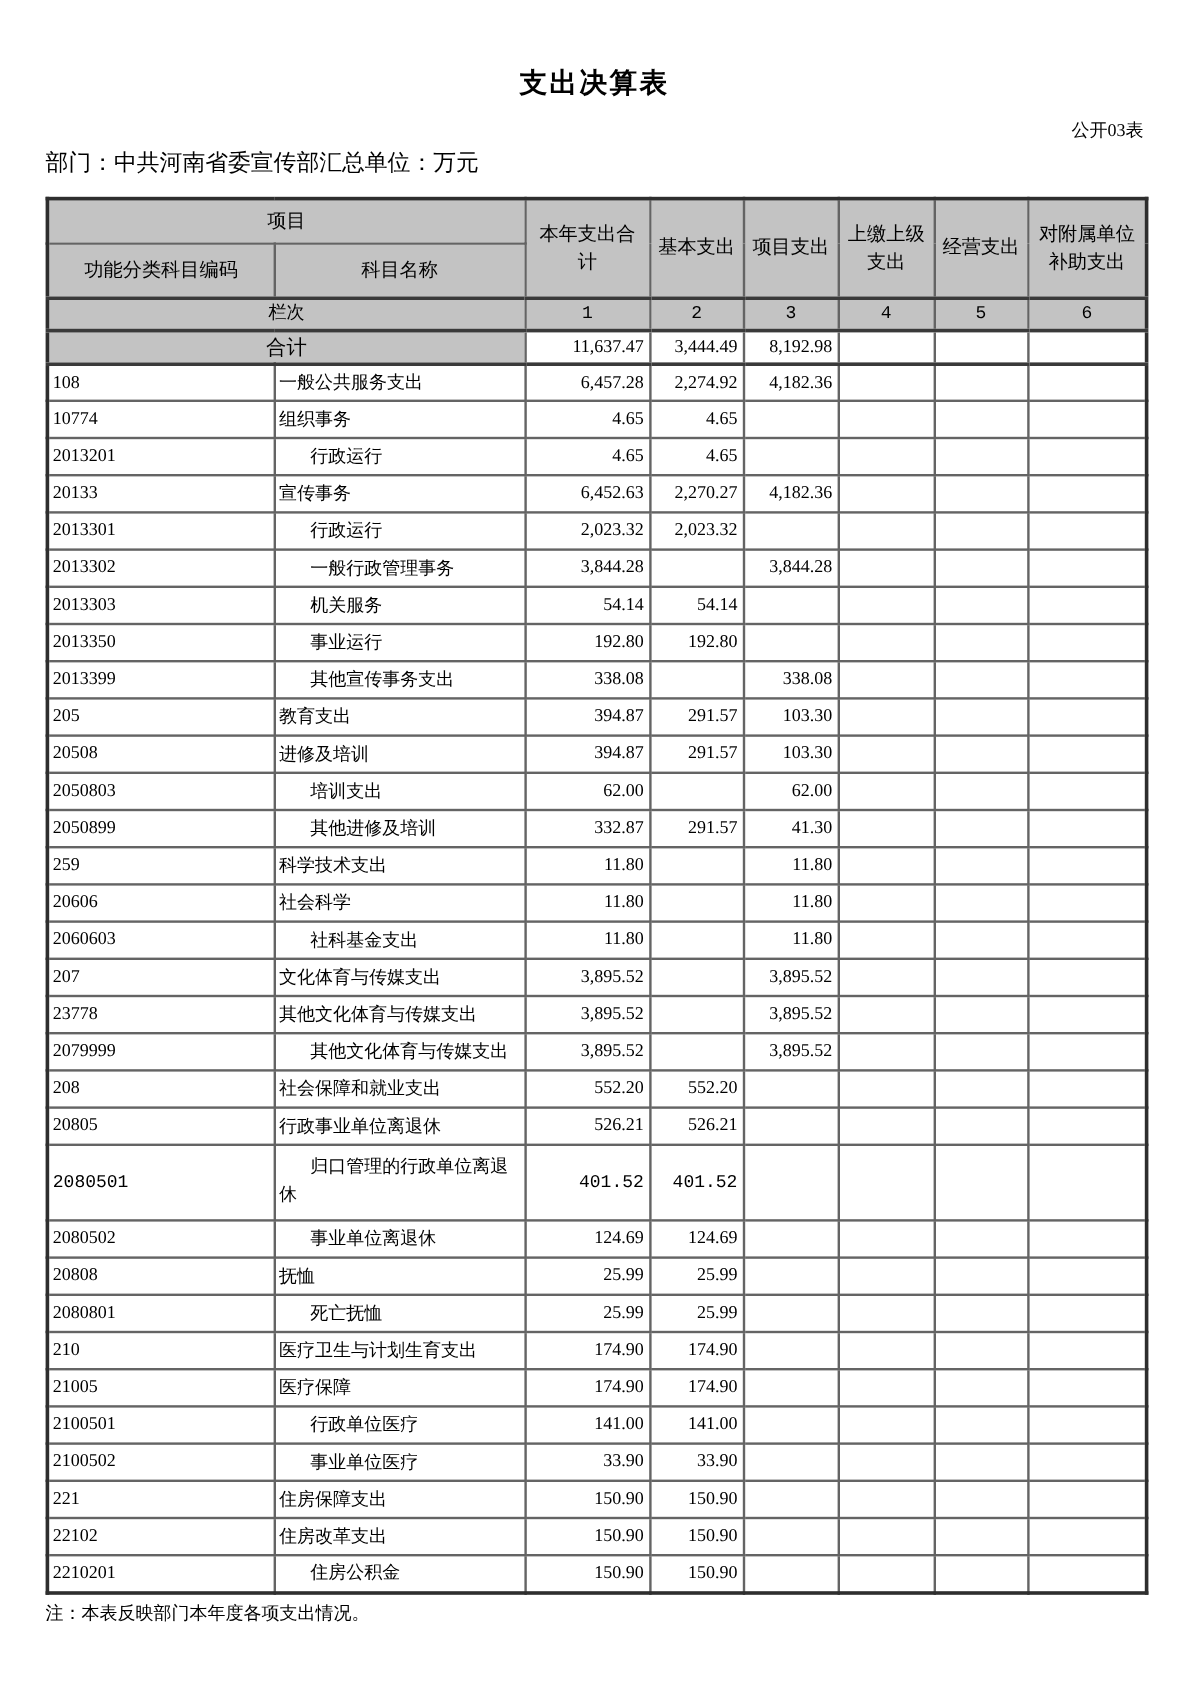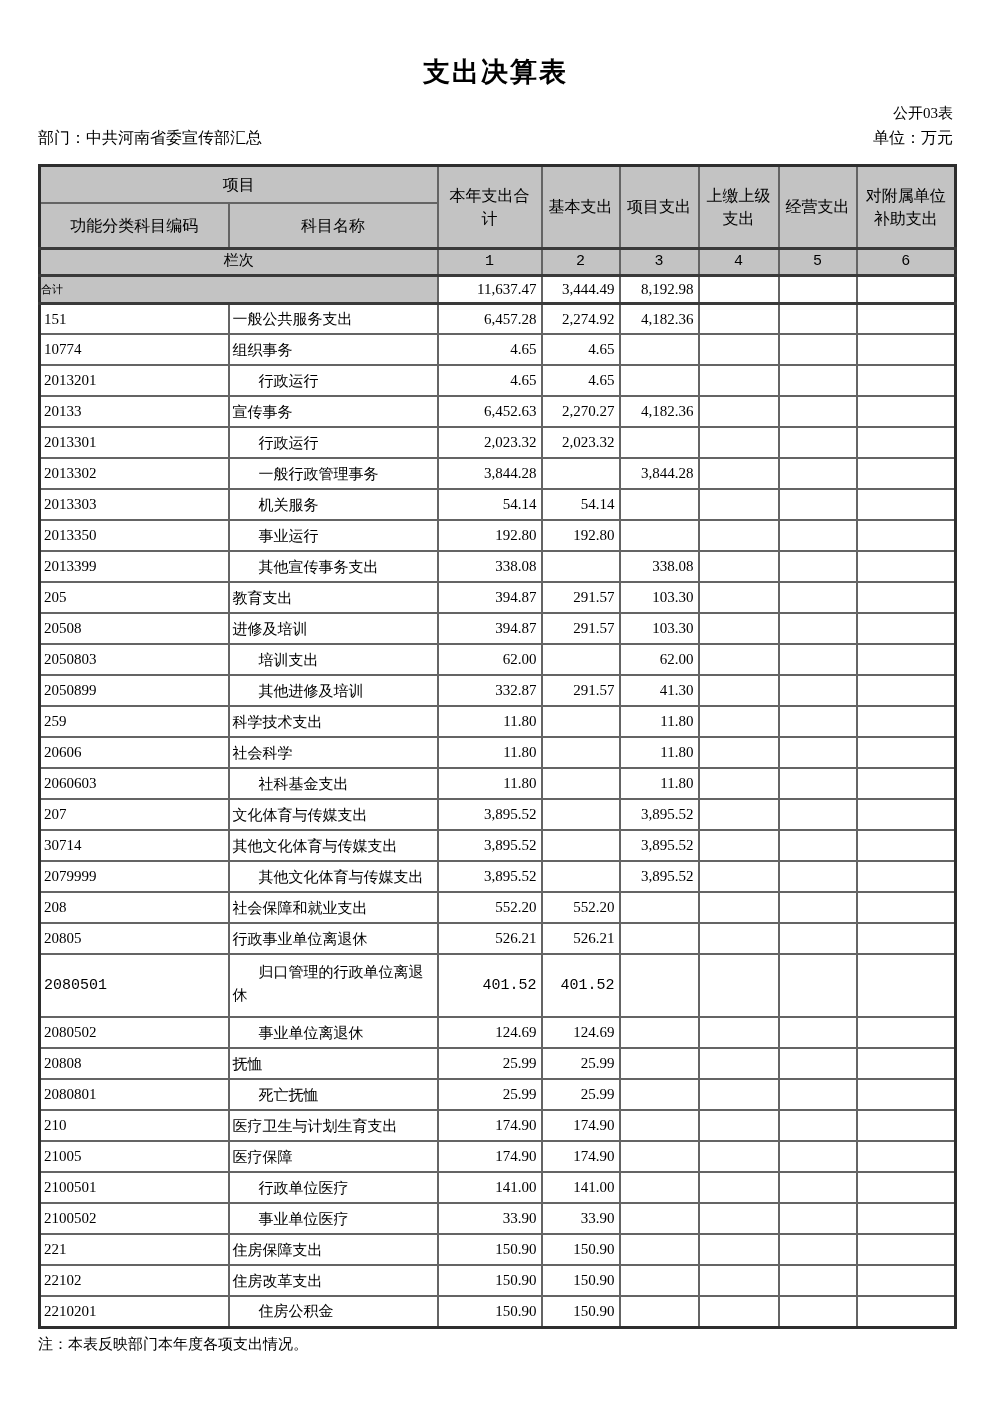--- a/index.html
+++ b/index.html
@@ -5,27 +5,27 @@
   * { margin:0; padding:0; box-sizing:border-box; }
   html,body { background:#fff; }
   body {
     width:1000px; height:1413px; overflow:hidden;
     font-family:"Liberation Serif","DejaVu Serif",serif;
     color:#000;
   }
   .page { padding:54px 47px 0 38px; }
 
   .doc-title {
-    text-align:center; font-size:27px; font-weight:bold;
+    text-align:center; font-size:23px; font-weight:bold;
     letter-spacing:2px; margin-bottom:14px;
   }
   .meta-right { text-align:right; font-size:15px; margin-top:14px; }
   .meta-line {
-    display:flex; justify-content:space-between;
-    font-size:16px; margin-top:5px; margin-bottom:3px;
+    display:flex; 
+    font-size:19px; margin-top:5px; margin-bottom:3px;
   }
 
   table.fin {
     width:916px; table-layout:fixed; border-collapse:collapse;
     border:3px solid #2e2e2e;
     font-size:15px;
     margin-top:15px;
   }
   .fin th, .fin td {
     border:2px solid #646464; vertical-align:middle;
@@ -34,21 +34,21 @@
   .fin thead th {
     background:#c3c3c3; font-weight:normal; font-size:16px;
     text-align:center; padding:2px 6px; line-height:1.45;
   }
   tr.h1 th { height:37px; }
   tr.h2 th { height:46px; border-bottom:3px solid #3a3a3a;text-align:center; }
   .fin thead th[rowspan] { border-bottom:3px solid #3a3a3a; }
   tr.lanci th { height:25px; font-size:15px; border-bottom:3px solid #3a3a3a; padding:1px 4px;font-family:Liberation Mono, monospace; }
   tr.total-row td { height:28px; border-bottom:3px solid #3a3a3a; }
   td.total-label {
-    background:#c3c3c3; font-size:11px;
+    background:#c3c3c3; text-align:center; font-size:17px;
   }
   tbody tr.data-row { height:31px; }
   tbody tr.data-row.tall { height:63px;font-family:Liberation Mono, monospace; }
   td.code { text-align:left; padding:1px 2px 1px 3px; }
   td.name { text-align:left; padding:1px 4px 1px 3px; line-height:1.5; }
   td.name.indent { text-indent:26px; }
   td.num { text-align:right; padding:1px 4px 1px 2px; }
 
   .note { font-size:15px; margin-top:6px; }
 </style>
@@ -106,21 +106,21 @@
         <td colspan="2" class="total-label">合计</td>
         <td class="num">11,637.47</td>
         <td class="num">3,444.49</td>
         <td class="num">8,192.98</td>
         <td class="num"></td>
         <td class="num"></td>
         <td class="num"></td>
       </tr>
 
     <tr class="data-row">
-    <td class="code">151</td>
+    <td class="code">108</td>
     <td class="name">一般公共服务支出</td>
     <td class="num">6,457.28</td>
     <td class="num">2,274.92</td>
     <td class="num">4,182.36</td>
     <td class="num"></td>
     <td class="num"></td>
     <td class="num"></td>
   </tr>
         <tr class="data-row">
     <td class="code">10774</td>
@@ -276,21 +276,21 @@
     <td class="code">207</td>
     <td class="name">文化体育与传媒支出</td>
     <td class="num">3,895.52</td>
     <td class="num"></td>
     <td class="num">3,895.52</td>
     <td class="num"></td>
     <td class="num"></td>
     <td class="num"></td>
   </tr>
         <tr class="data-row">
-    <td class="code">30714</td>
+    <td class="code">23778</td>
     <td class="name">其他文化体育与传媒支出</td>
     <td class="num">3,895.52</td>
     <td class="num"></td>
     <td class="num">3,895.52</td>
     <td class="num"></td>
     <td class="num"></td>
     <td class="num"></td>
   </tr>
         <tr class="data-row">
     <td class="code">2079999</td>

